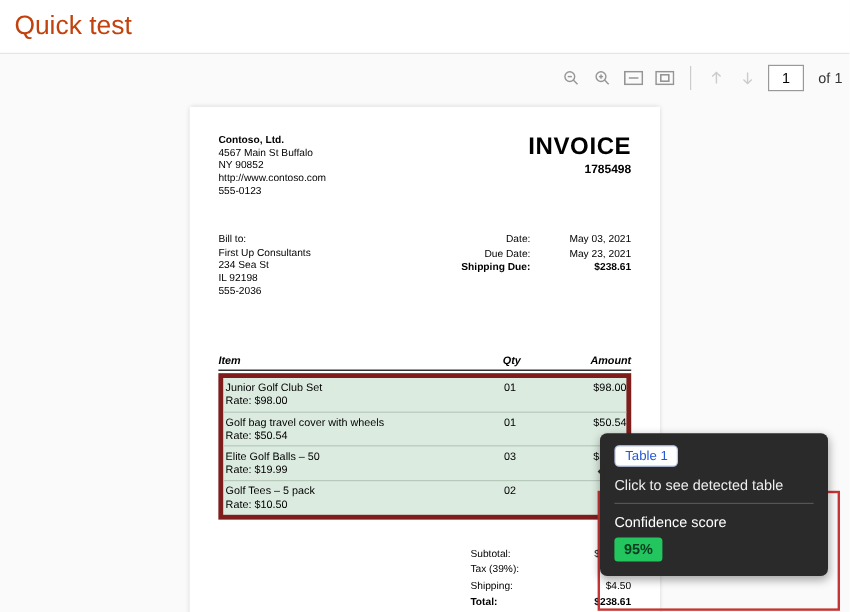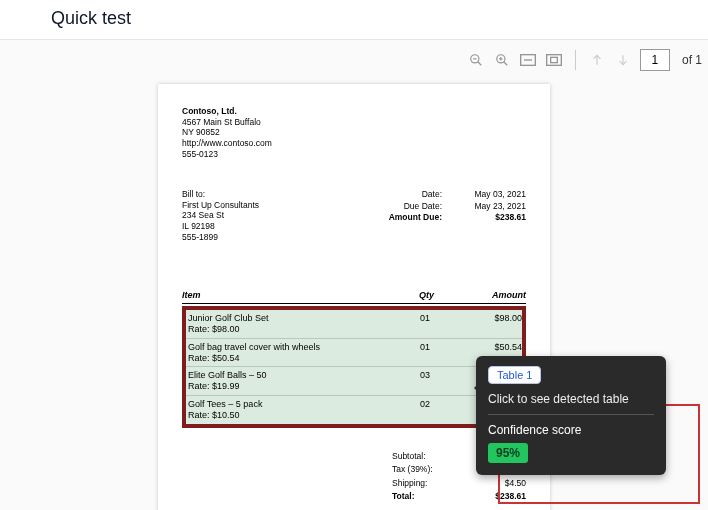--- a/index.html
+++ b/index.html
@@ -1,17 +1,17 @@
 <!DOCTYPE html>
 <html><head>
 <meta charset="utf-8">
 <style>
   * { box-sizing: border-box; margin: 0; padding: 0; }
   html, body { width: 708px; height: 510px; font-family: "Segoe UI", Arial, sans-serif; background: #fff; overflow: hidden; }
-  .page-title { font-size: 18px; font-weight: 400; color: #0f172a; padding: 8px 12px 10px 12px; margin-left: 39px; }
+  .page-title { font-size: 22px; font-weight: 400; color: #c2410c; padding: 8px 12px 10px 12px; }
   .viewer-area { background: #fafafa; border-top: 1px solid #e5e5e5; height: calc(510px - 36px); position: relative; }
   .toolbar { position: absolute; top: 6px; right: 6px; height: 28px; display: flex; align-items: center; gap: 8px; }
   .tb-icon { width: 18px; height: 18px; display: flex; align-items: center; justify-content: center; opacity: 0.55; cursor: pointer; }
   .tb-icon.disabled { opacity: 0.25; cursor: default; }
   .tb-icon svg { stroke: #444; }
   .tb-sep { width: 1px; height: 20px; background: #ccc; margin: 0 4px; }
   .page-input { width: 30px; height: 22px; border: 1px solid #999; text-align: center; font-size: 12px; background: #fff; }
   .page-of { font-size: 12px; color: #333; margin-left: 4px; }
   .doc-wrap { position: absolute; top: 44px; left: 0; right: 0; bottom: 0; display: flex; justify-content: center; }
   .document { width: 392px; background: #fff; box-shadow: 0 0 4px rgba(0,0,0,0.2); padding: 22px 24px 20px 24px; font-size: 9px; color: #000; position: relative; }
@@ -37,21 +37,21 @@
   .detected-table { border: 4px solid #7f1d1d; background: #dcebe0; margin-top: 2px; }
   .item-line { display: flex; border-bottom: 1px solid #b6c9bb; padding: 3px 0 3px 2px; }
   .item-line:last-child { border-bottom: none; }
   .item-line .col-item { line-height: 1.2; }
   .item-line .rate { display: block; }
   .totals { margin-top: 22px; }
   .t-row { display: flex; justify-content: flex-end; gap: 20px; font-size: 8.5px; line-height: 1.6; }
   .t-row .lbl { min-width: 60px; text-align: left; }
   .t-row .val { min-width: 54px; text-align: right; }
   .call-box { position: absolute; right: 8px; top: 364px; width: 202px; height: 100px; border: 2px solid #c83434; pointer-events: none; }
-  .tooltip { position: absolute; left: 476px; top: 316px; width: 190px; background: #2a2a2a; color: #fff; border-radius: 6px; padding: 10px 12px 12px 12px; font-size: 12px; box-shadow: 0 3px 8px rgba(0,0,0,0.35); }
+  .tooltip { position: absolute; left: 500px; top: 316px; width: 190px; background: #2a2a2a; color: #fff; border-radius: 6px; padding: 10px 12px 12px 12px; font-size: 12px; box-shadow: 0 3px 8px rgba(0,0,0,0.35); }
   .tooltip::before { content: ""; position: absolute; left: -8px; top: 26px; border: 6px solid transparent; border-right-color: #2a2a2a; }
   .tt-badge { display: inline-block; background: #fff; color: #2257d6; border: 1px solid #b9c6ea; border-radius: 4px; font-size: 11px; padding: 2px 8px; margin-bottom: 8px; }
   .tt-line { font-size: 12px; color: #eee; padding-bottom: 8px; }
   .tt-divider { height: 1px; background: #555; margin-bottom: 8px; }
   .tt-label { font-size: 12px; color: #fff; margin-bottom: 6px; }
   .tt-conf { display: inline-block; background: #22c55e; color: #0b3; color: #093; color: #063; font-weight: 600; font-size: 12px; padding: 3px 8px; border-radius: 3px; color: #0a3d21; }
 </style>
 </head>
 <body>
 
@@ -111,41 +111,45 @@
     <div class="document">
 
       <div class="hdr">
         <div class="company">
           <div class="name">Contoso, Ltd.</div>
           <div>4567 Main St Buffalo</div>
           <div>NY 90852</div>
           <div>http://www.contoso.com</div>
           <div>555-0123</div>
         </div>
+        <div class="inv">
+          <div class="inv-title">INVOICE</div>
+          <div class="inv-num">1785498</div>
+        </div>
       </div>
 
       <div class="bill-row">
         <div class="bill-to">
           <div class="lbl">Bill to:</div>
           <div>First Up Consultants</div>
           <div>234 Sea St</div>
           <div>IL 92198</div>
-          <div>555-1899</div>
+          <div>555-2036</div>
         </div>
         <div class="info">
           <div class="info-row">
               <span class="lbl">Date:</span>
               <span class="val">May 03, 2021</span>
             </div>
           <div class="info-row">
               <span class="lbl">Due Date:</span>
               <span class="val">May 23, 2021</span>
             </div>
           <div class="info-row bold">
-              <span class="lbl">Amount Due:</span>
+              <span class="lbl">Shipping Due:</span>
               <span class="val">$238.61</span>
             </div>
         </div>
       </div>
 
       <div class="items">
         <div class="items-head">
           <div class="col-item">Item</div>
           <div class="col-qty">Qty</div>
           <div class="col-amt">Amount</div>

